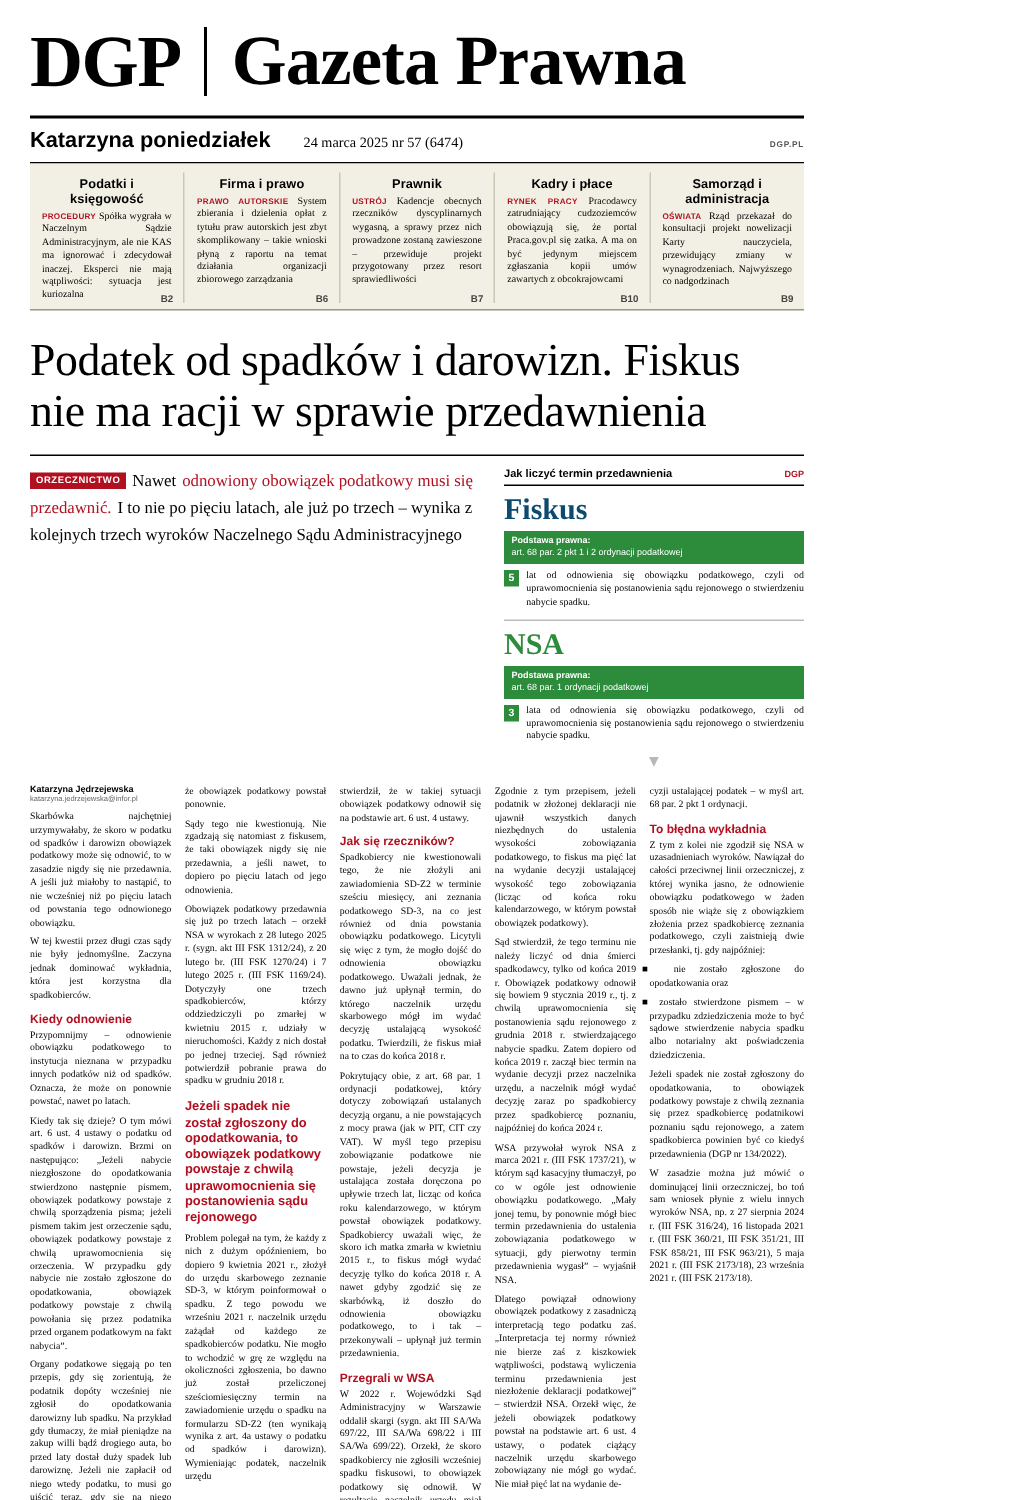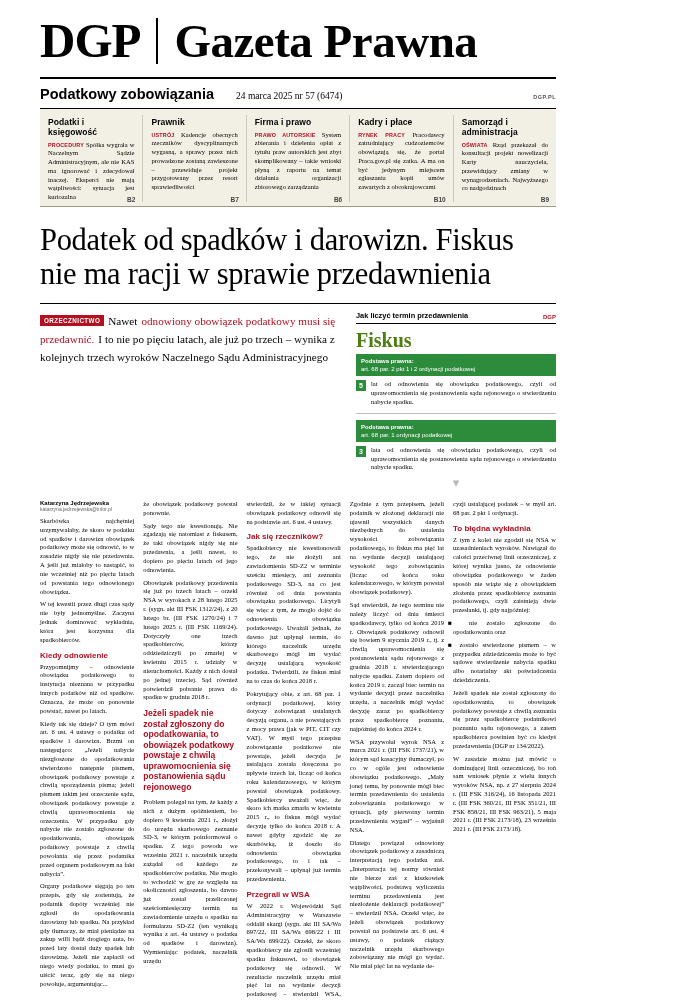--- a/index.html
+++ b/index.html
@@ -4,21 +4,21 @@
 <style>
   * { box-sizing: border-box; }
   html, body { margin:0; padding:0; }
   body {
     width: 688px; height: 1000px;
     background: #ffffff;
     font-family: "Liberation Serif", serif;
     color: #000;
     overflow: hidden;
   }
-  .page { width:568px; height:1000px; padding: 18px 32px 8px 20px; position:relative;margin-left:20px; }
+  .page { width:568px; height:1000px; padding: 18px 32px 8px 20px; position:relative; }
 
   
   .masthead { display:flex; align-items:center; gap:14px; padding-bottom:4px; }
   .dgp {
     font-family: "Liberation Serif", serif;
     font-weight: bold; font-size: 49px; letter-spacing:-1px; line-height:0.95;
   }
   .mast-div { width:2px; background:#000; height:46px; margin:0 2px; }
   .gazeta { font-family:"Liberation Serif", serif; font-weight:bold; font-size:47px; letter-spacing:-0.5px; line-height:0.95;text-align:right; }
   .mast-rule { border-bottom:2px solid #000; margin-top:8px; }
@@ -31,21 +31,21 @@
 
   
   .teasers {
     display:flex; background:#f2f0e4; border-bottom:1px solid #9a9a86;
     padding:6px 0 4px 0;
   }
   .teaser { flex:1; padding:2px 8px 0 8px; position:relative; }
   .teaser + .teaser { border-left:1px solid #c9c7b5; }
   .teaser h4 {
     margin:0 0 4px 0; font-family:"Liberation Sans", sans-serif;
-    font-size:8.5px; font-weight:bold; letter-spacing:0.1px;
+    font-size:8.5px; font-weight:bold; letter-spacing:0.1px;text-align:center;
   }
   .teaser p {
     margin:0; font-family:"Liberation Serif", serif; font-size:6.6px; line-height:1.33; text-align:justify;
   }
   .teaser .kicker {
     font-family:"Liberation Sans", sans-serif; font-weight:bold; font-size:5.4px;
     letter-spacing:0.2px; color:#b01020;
   }
   .teaser .pg {
     position:absolute; right:7px; bottom:-1px;
@@ -72,21 +72,21 @@
   .deck-red { color:#b01020; }
 
   
   .sidebox { width:200px; flex:0 0 200px; }
   .sidebox-head {
     font-family:"Liberation Sans", sans-serif; font-size:7.4px; font-weight:bold;
     border-bottom:1px solid #000; padding-bottom:3px; display:flex; align-items:flex-end;
   }
   .sidebox-head .mark { margin-left:auto; color:#b01020; font-size:6px; }
   .org-title {
-    font-family:"Liberation Serif", serif; color:#4d7c0f; font-size:20px; font-weight:bold;
+    font-family:"Liberation Serif", serif; color:#0c4a6e; font-size:20px; font-weight:bold;
     margin:6px 0 4px 0; line-height:1;
   }
   .org-title.nsa { color:#2d8b3c; }
   .pbar {
     background:#2d8b3c; color:#fff; font-family:"Liberation Sans", sans-serif;
     font-size:6px; line-height:1.35; padding:3px 5px; margin-bottom:4px;
   }
   .pbar b { display:block; font-weight:bold; }
   .orgrow { display:flex; gap:5px; margin-bottom:7px; }
   .orgrow .num {
@@ -123,40 +123,40 @@
 <div class="page">
 
   <div class="masthead">
     <div class="dgp">DGP</div>
     <div class="mast-div"></div>
     <div class="gazeta">Gazeta Prawna</div>
   </div>
   <div class="mast-rule"></div>
 
   <div class="subhead">
-    <div class="title">Podatkowy zobowiązania</div>
+    <div class="title">Katarzyna poniedziałek</div>
     <div class="date">24 marca 2025 nr 57 (6474)</div>
     <div class="logo-right">DGP.PL</div>
   </div>
 
   <div class="teasers">
     <div class="teaser">
       <h4>Podatki i księgowość</h4>
       <p><span class="kicker">PROCEDURY</span> <span>Spółka wygrała w Naczelnym Sądzie Administracyjnym, ale nie KAS ma ignorować i zdecydował inaczej. Eksperci nie mają wątpliwości: sytuacja jest kuriozalna</span></p>
       <div class="pg">B2</div>
     </div>
     <div class="teaser">
+      <h4>Firma i prawo</h4>
+      <p><span class="kicker">PRAWO AUTORSKIE</span> <span>System zbierania i dzielenia opłat z tytułu praw autorskich jest zbyt skomplikowany – takie wnioski płyną z raportu na temat działania organizacji zbiorowego zarządzania</span></p>
+      <div class="pg">B6</div>
+    </div>
+    <div class="teaser">
       <h4>Prawnik</h4>
       <p><span class="kicker">USTRÓJ</span> <span>Kadencje obecnych rzeczników dyscyplinarnych wygasną, a sprawy przez nich prowadzone zostaną zawieszone – przewiduje projekt przygotowany przez resort sprawiedliwości</span></p>
       <div class="pg">B7</div>
-    </div>
-    <div class="teaser">
-      <h4>Firma i prawo</h4>
-      <p><span class="kicker">PRAWO AUTORSKIE</span> <span>System zbierania i dzielenia opłat z tytułu praw autorskich jest zbyt skomplikowany – takie wnioski płyną z raportu na temat działania organizacji zbiorowego zarządzania</span></p>
-      <div class="pg">B6</div>
     </div>
     <div class="teaser">
       <h4>Kadry i płace</h4>
       <p><span class="kicker">RYNEK PRACY</span> <span>Pracodawcy zatrudniający cudzoziemców obowiązują się, że portal Praca.gov.pl się zatka. A ma on być jedynym miejscem zgłaszania kopii umów zawartych z obcokrajowcami</span></p>
       <div class="pg">B10</div>
     </div>
     <div class="teaser">
       <h4>Samorząd i administracja</h4>
       <p><span class="kicker">OŚWIATA</span> <span>Rząd przekazał do konsultacji projekt nowelizacji Karty nauczyciela, przewidujący zmiany w wynagrodzeniach. Najwyższego co nadgodzinach</span></p>
       <div class="pg">B9</div>
@@ -183,20 +183,21 @@
       <div class="pbar">
         <b>Podstawa prawna:</b>
         <span>art. 68 par. 2 pkt 1 i 2 ordynacji podatkowej</span>
       </div>
       <div class="orgrow">
         <span class="num">5</span>
         <span class="txt">lat od odnowienia się obowiązku podatkowego, czyli od uprawomocnienia się postanowienia sądu rejonowego o stwierdzeniu nabycie spadku.</span>
       </div>
       <div class="sep"></div>
 
+      <div class="org-title nsa">NSA</div>
       <div class="pbar">
         <b>Podstawa prawna:</b>
         <span>art. 68 par. 1 ordynacji podatkowej</span>
       </div>
       <div class="orgrow">
         <span class="num">3</span>
         <span class="txt">lata od odnowienia się obowiązku podatkowego, czyli od uprawomocnienia się postanowienia sądu rejonowego o stwierdzeniu nabycie spadku.</span>
       </div>
       <div class="arrow-down">▾</div>
     </div>

